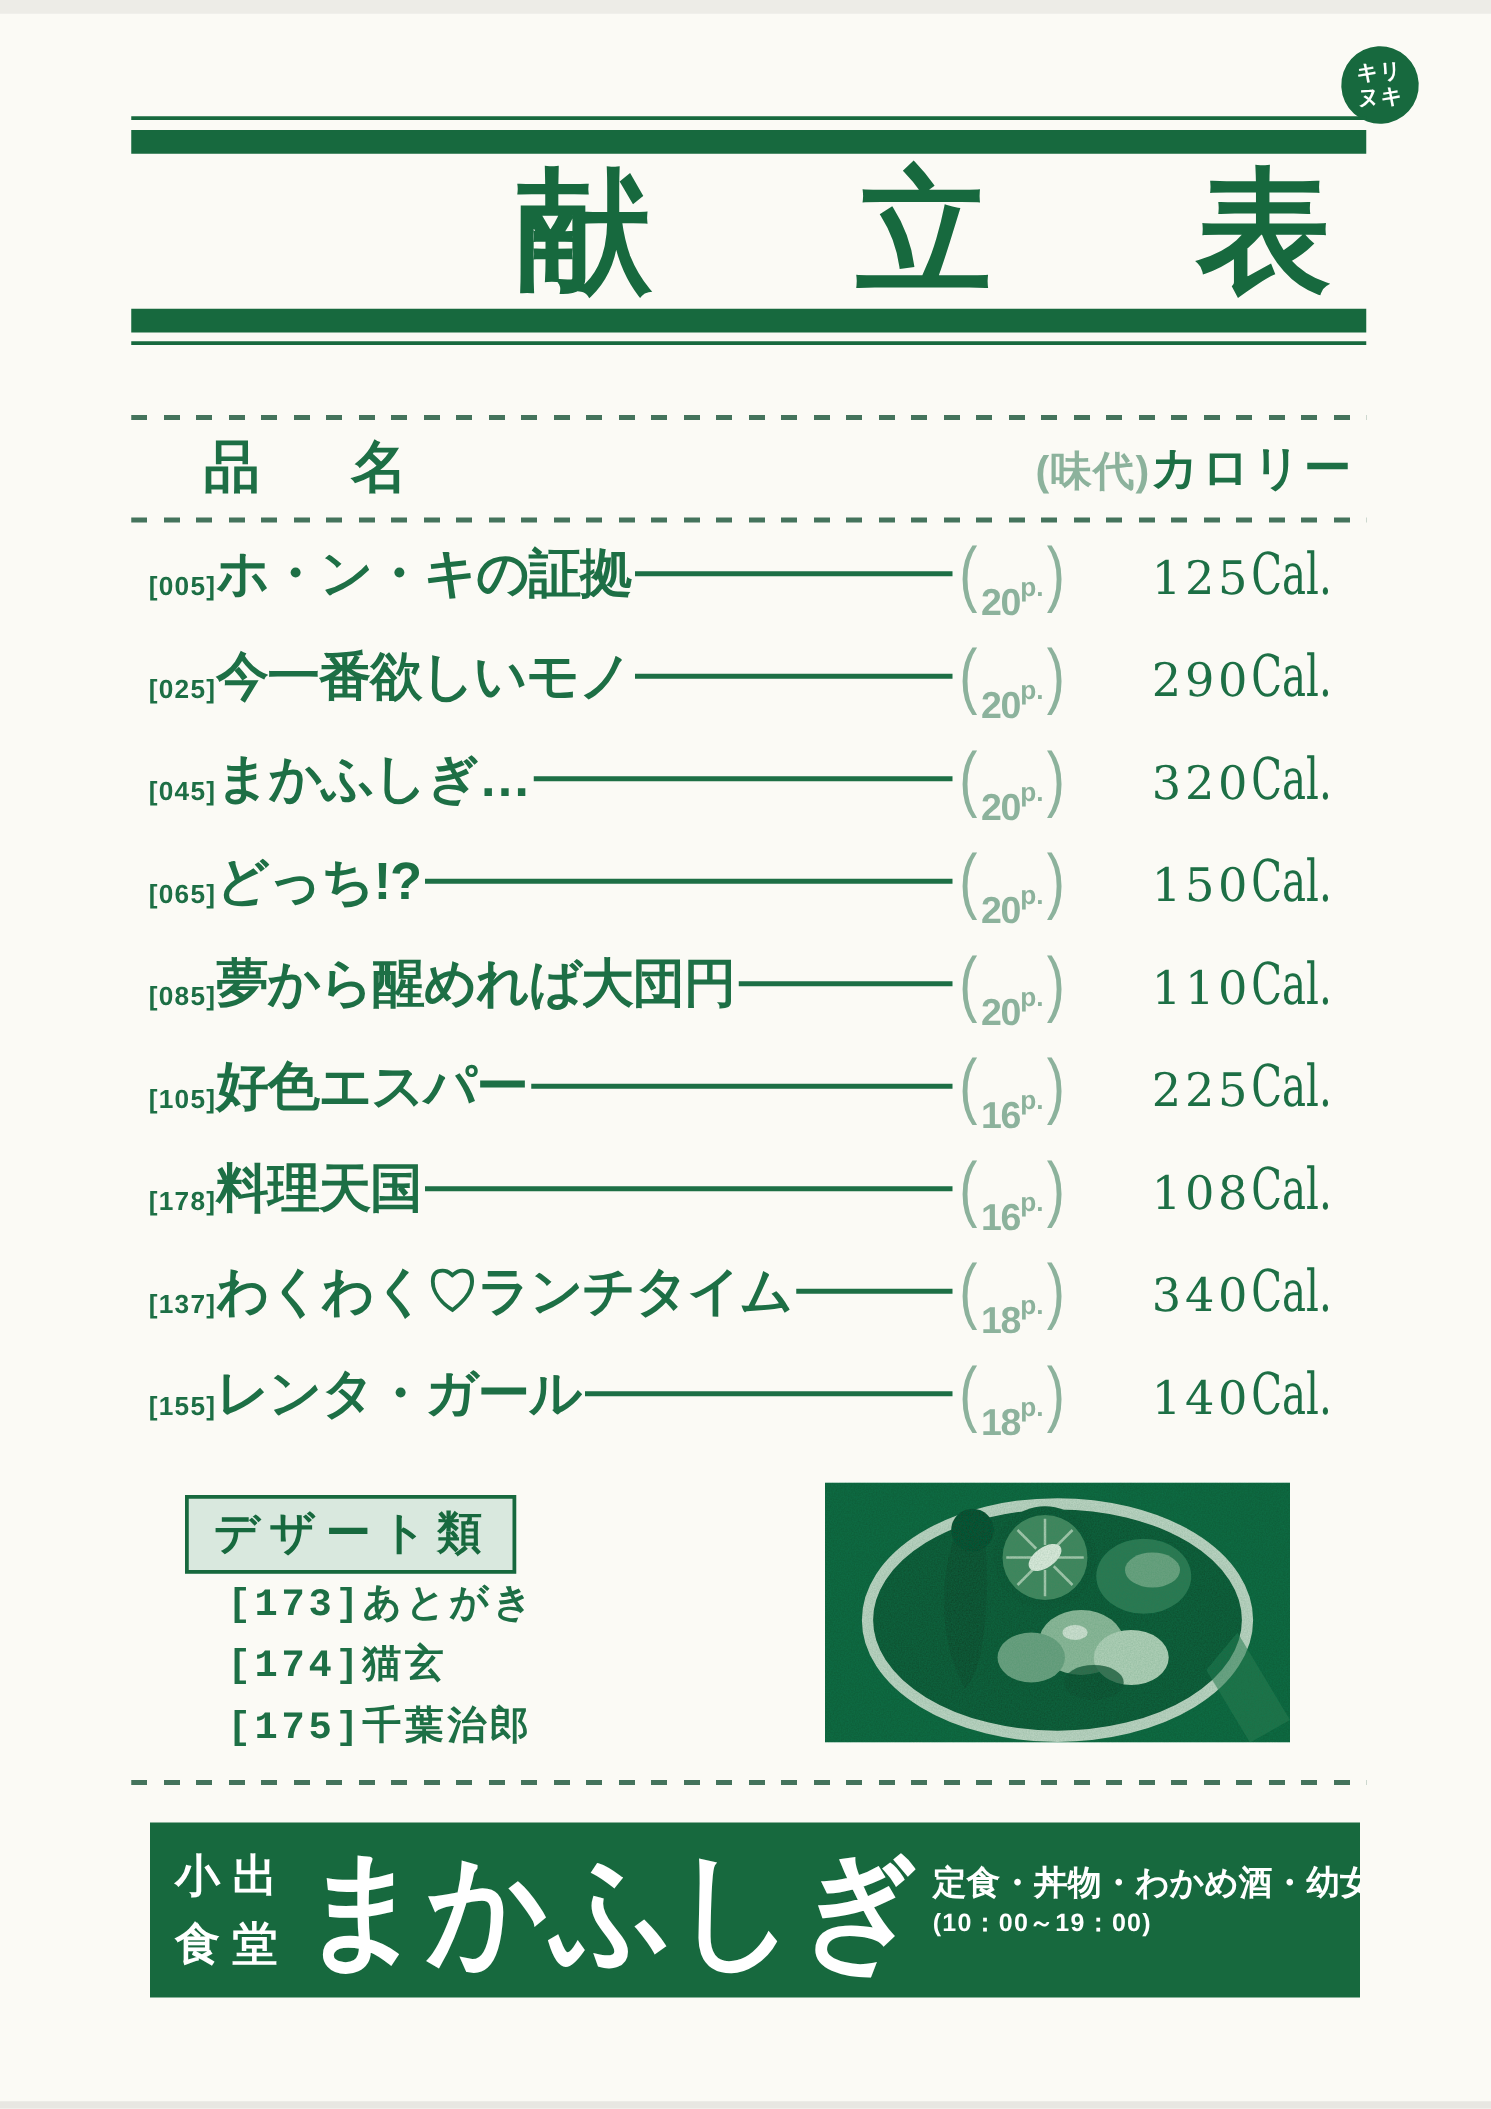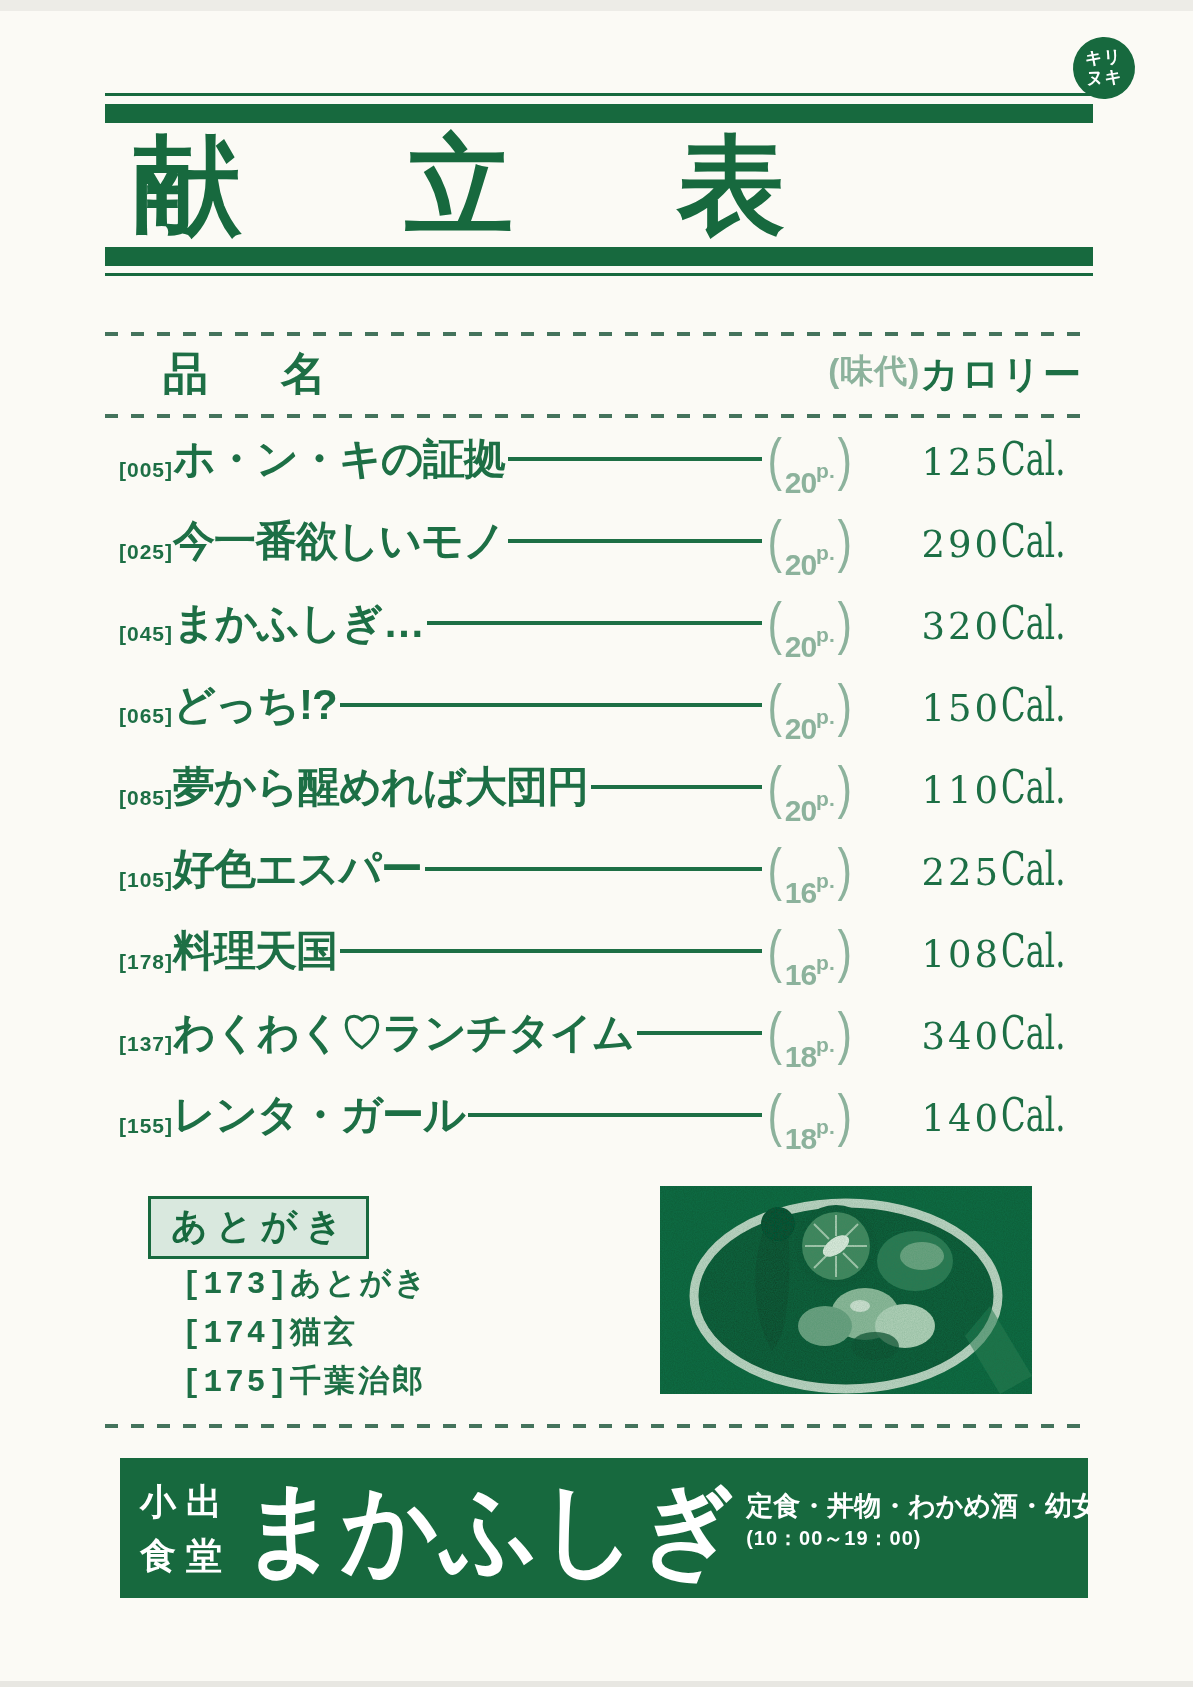--- a/index.html
+++ b/index.html
@@ -27,34 +27,34 @@
   }
 
   
   .title-block{position:absolute;left:105px;top:93px;width:988px;}
   .thin-line{height:3px;background:var(--g);}
   .thick-bar{height:19px;background:var(--g);}
   .title-block .thick-bar.top{margin-top:8px;}
   .title-block .thin-line.bottom{margin-top:7px;}
   .page-title{
     font-family:"DejaVu Serif","Liberation Serif",serif;
-    color:var(--g);font-size:108px;font-weight:bold;text-align:left;
+    color:var(--g);font-size:108px;font-weight:bold;text-align:right;
     height:124px;line-height:124px;letter-spacing:28px;text-indent:28px;
     white-space:nowrap;
   }
 
   
   .header-row{
     position:absolute;left:105px;top:332px;width:988px;height:86px;
     display:flex;flex-direction:column;justify-content:space-between;
   }
   .dash-line{height:4px;background:repeating-linear-gradient(90deg,var(--dash) 0 13px,transparent 13px 26px);}
   .header-content{display:flex;align-items:center;justify-content:space-between;padding:0 10px 2px 58px;}
   .name-label{font-size:45px;font-weight:800;color:var(--gt);letter-spacing:14px;}
-  .header-right{display:flex;align-items:flex-start;}
+  .header-right{display:flex;align-items:flex-end;}
   .price-label{font-size:33px;font-weight:700;color:var(--gl);letter-spacing:1px;}
   .calorie-label{font-size:38px;font-weight:800;color:var(--gt);letter-spacing:2px;}
 
   
   .menu-list{position:absolute;left:105px;top:418px;width:988px;}
   .menu-row{height:82px;display:flex;align-items:center;padding-left:14px;}
   .ref{font-size:21px;font-weight:800;color:var(--gt);position:relative;top:11px;letter-spacing:1px;flex:0 0 auto;}
   .ttl{font-size:42px;font-weight:800;color:var(--gt);white-space:nowrap;letter-spacing:-1px;flex:0 0 auto;}
   .leader{flex:1 1 auto;border-top:4px solid var(--gt);margin:0 3px;min-width:8px;}
   .pages{flex:0 0 140px;display:flex;align-items:center;color:var(--gl);white-space:nowrap;}
@@ -270,21 +270,21 @@
           <span class="paren">)</span>
         </span>
         <span class="cal">
           <span class="cnum">140</span>
           <span class="cunit">Cal.</span>
         </span>
       </div>
     </div>
 
 
-  <div class="dessert-heading">あとがき</div>
+  <div class="dessert-heading">デザート類</div>
   <div class="dessert-list" id="dessert-list">
       <div class="dessert-item">[173]あとがき</div>
       <div class="dessert-item">[174]猫玄</div>
       <div class="dessert-item">[175]千葉治郎</div>
     </div>
 
   <svg class="photo" viewBox="0 0 372 208" xmlns="http://www.w3.org/2000/svg">
     <defs>
       <filter id="grain" x="0" y="0" width="100%" height="100%">
         <feTurbulence type="fractalNoise" baseFrequency="0.9" numOctaves="2" result="n"></feTurbulence>

